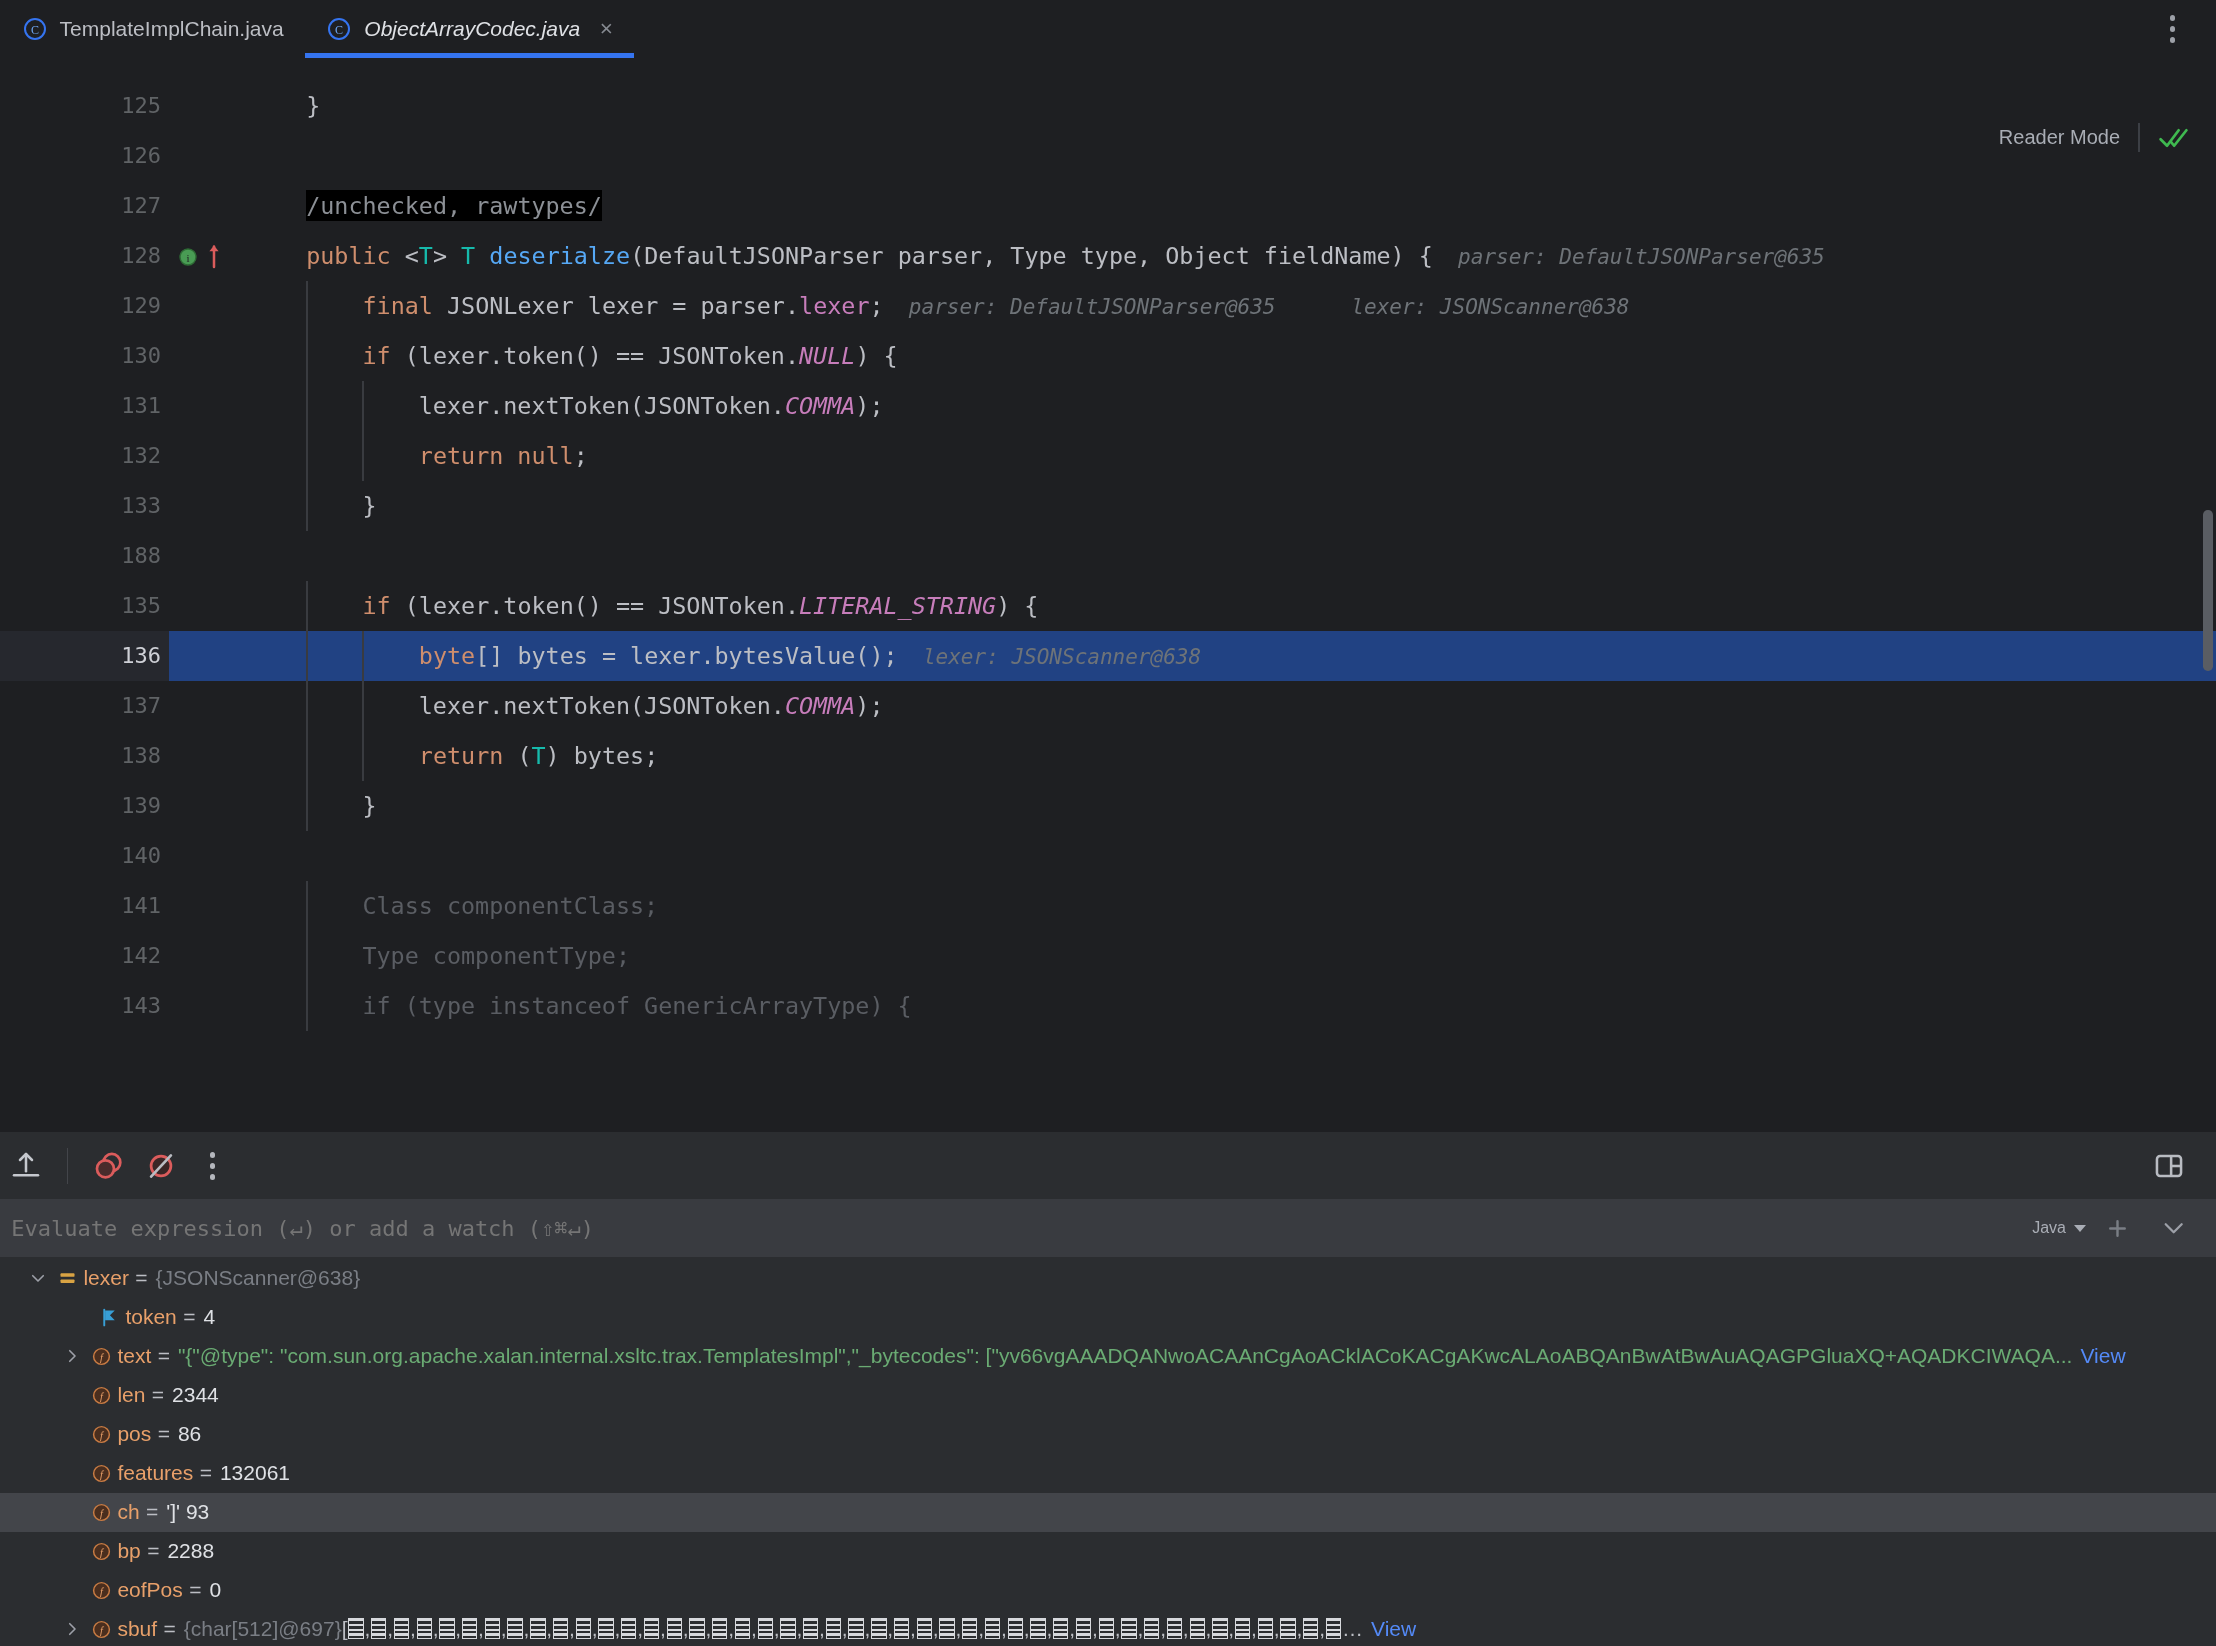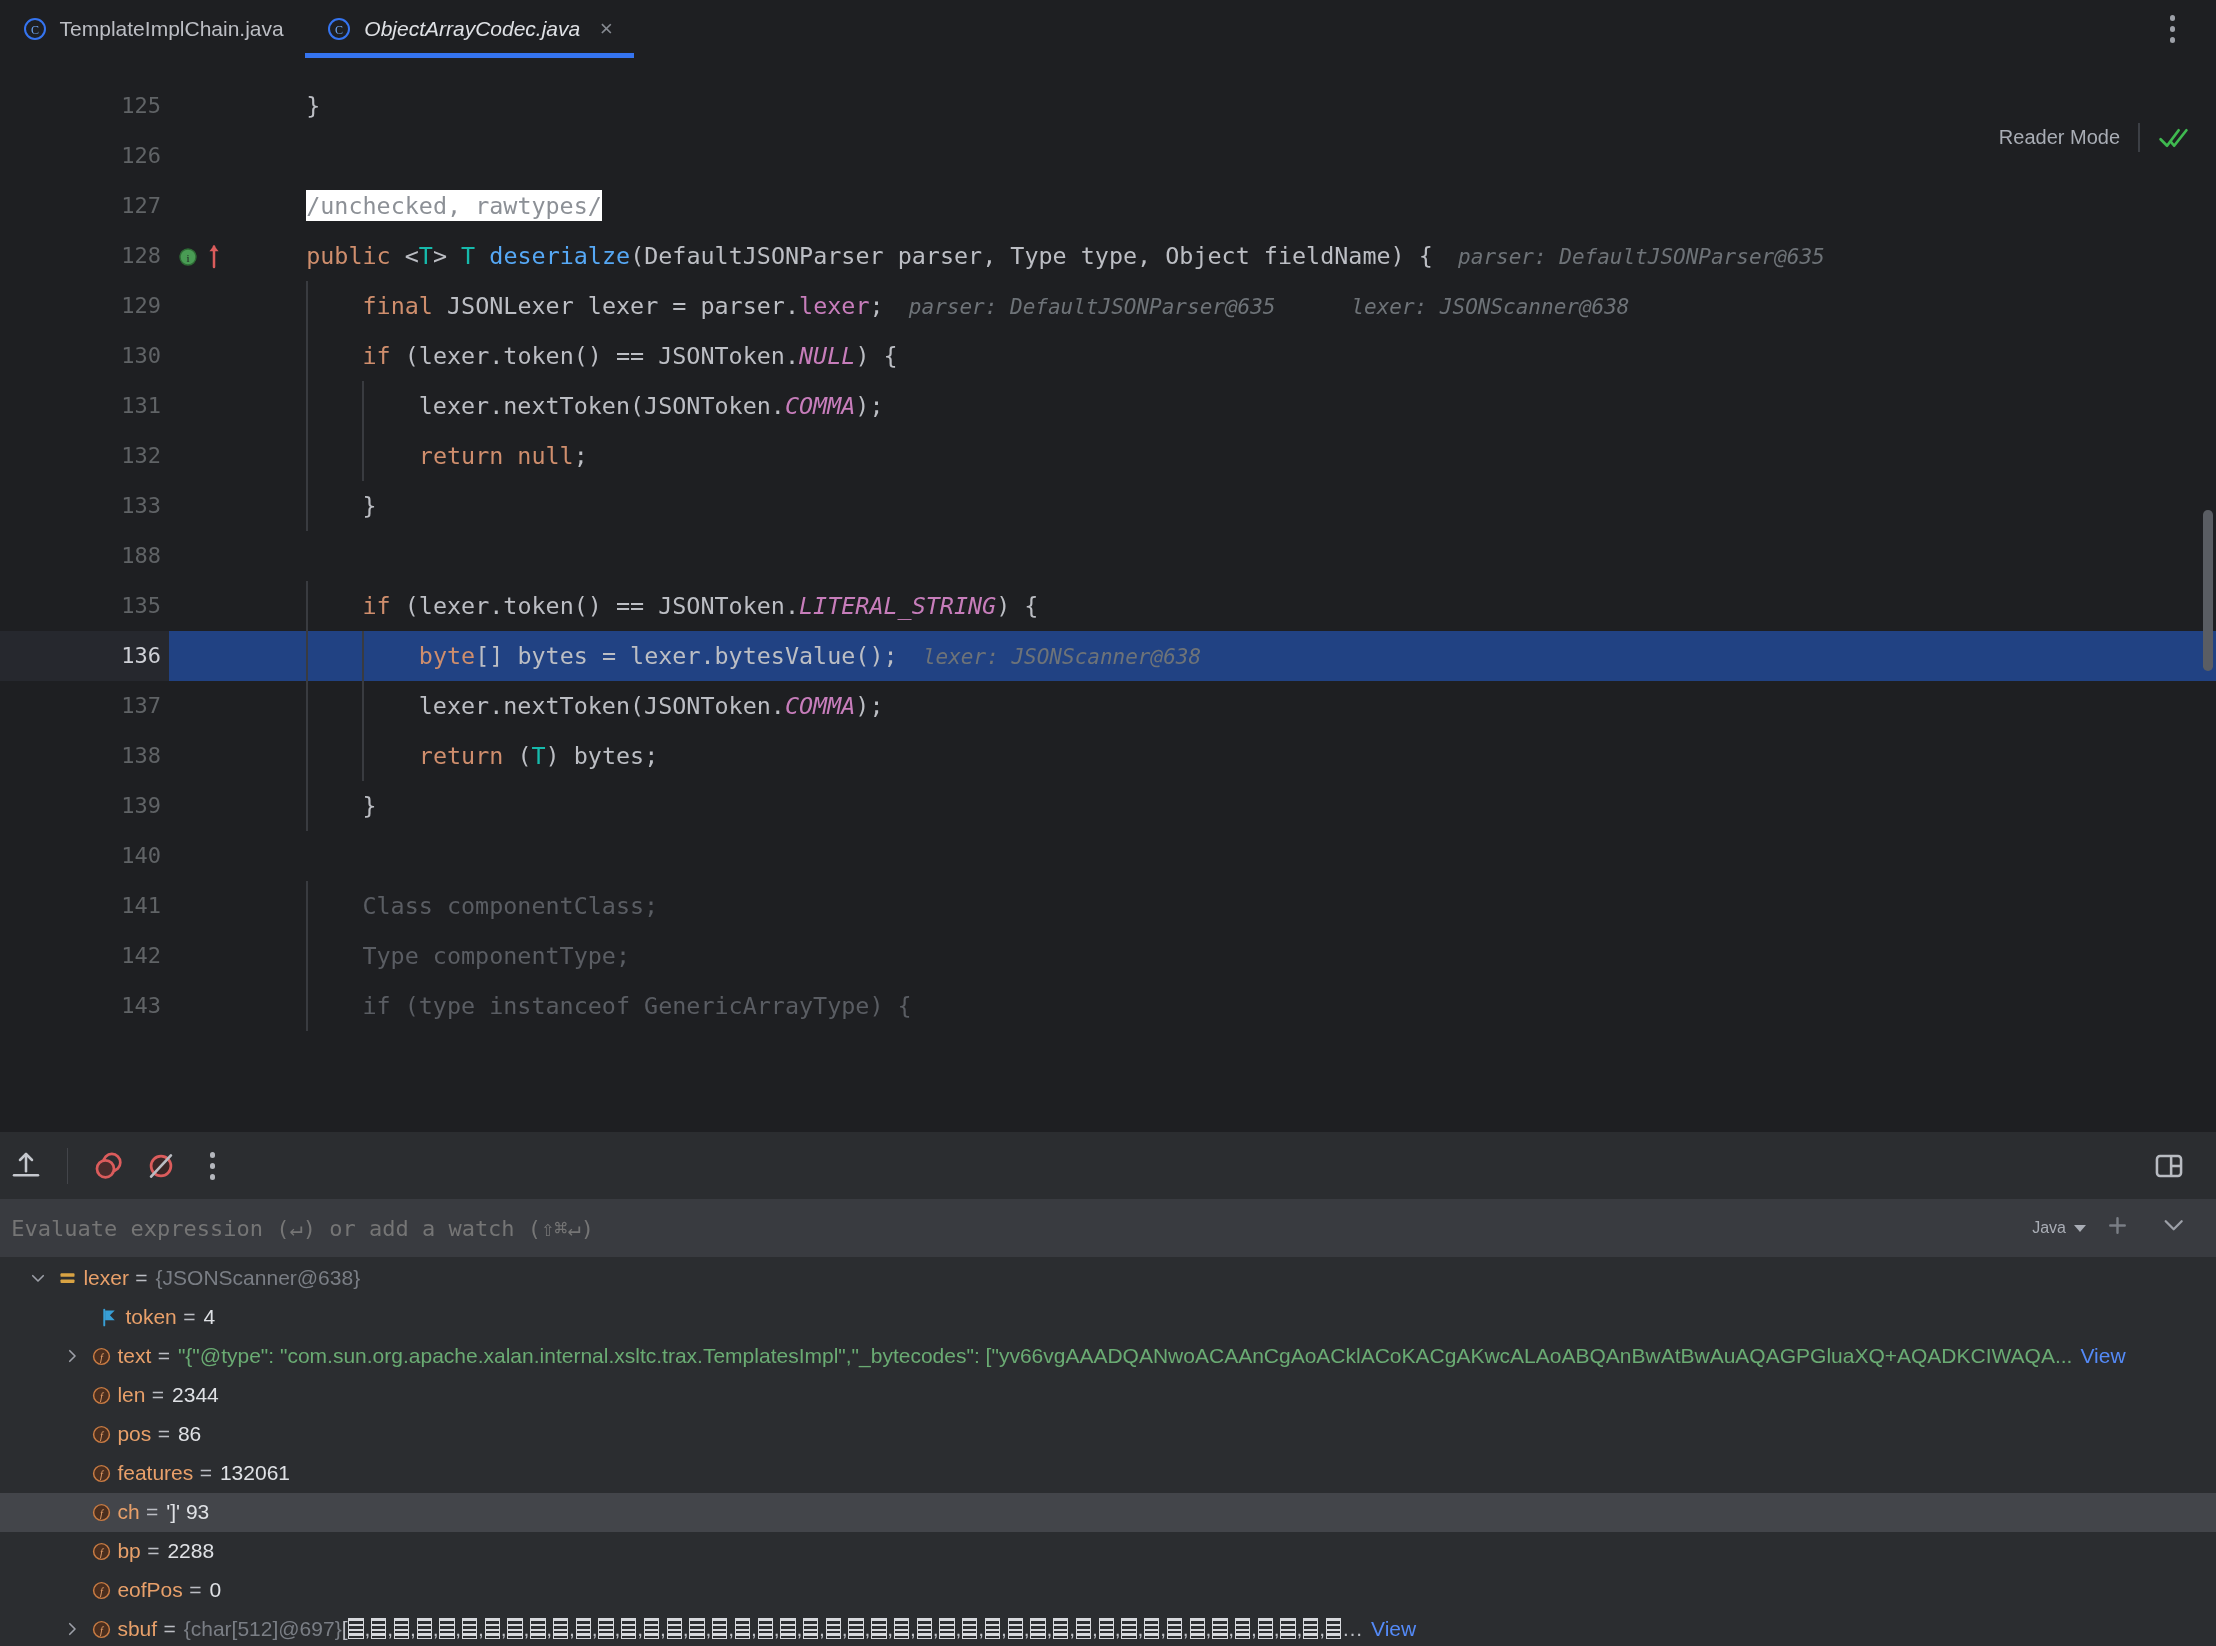--- a/index.html
+++ b/index.html
@@ -175,21 +175,21 @@
   
   .kw      { color: #CF8E6D; }
   .meth    { color: #56A8F5; }
   .gen     { color: #16BAAC; }          
   .cst     { color: #C77DBB; font-style: italic; }  
   .fld     { color: #C77DBB; }          
   .punc    { color: #BCBEC4; }
   .dim     { color: #5A5D63; margin-top: 11px; }          
   .hint    { color: #6E7378; font-style: italic; font-size: 21px; }
   .comment-hl {
-    background: #ffffff;
+    background: #000000;
     color: #8C9096;
     padding: 1.6px 0;
   }
 
   
   .editor-scroll {
     position: absolute;
     right: 3.2px; top: 452px;
     width: 9.7px; height: 161px;
     background: #5A5D63;
@@ -236,20 +236,21 @@
     width: 5.6px; height: 5.6px; border-radius: 50%;
     background: #B4B7BD; display: block;
   }
 
   
   .eval-bar {
     flex: 0 0 auto;
     height: 58px;
     background: #393B40;
     display: flex;
+    align-items: center;
     padding: 0 16px 0 11.3px;
     gap: 5px;
   }
   .eval-input {
     flex: 1 1 auto;
     font-family: "DejaVu Sans Mono", "Liberation Mono", monospace;
     font-size: 22px;
     color: #6E7378;
     background: transparent;
     border: none;

